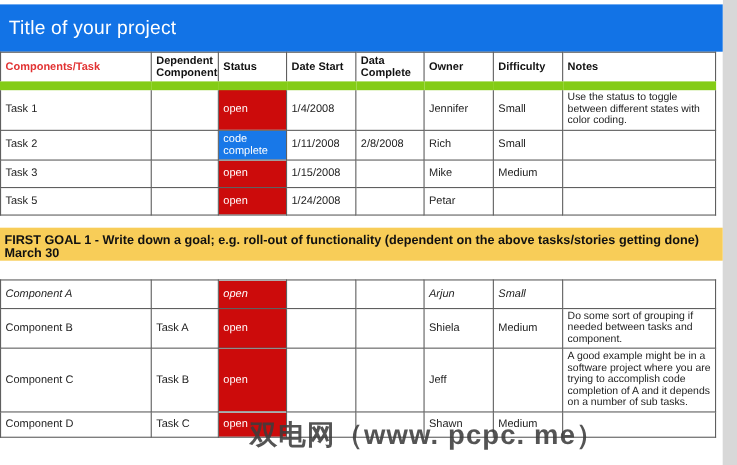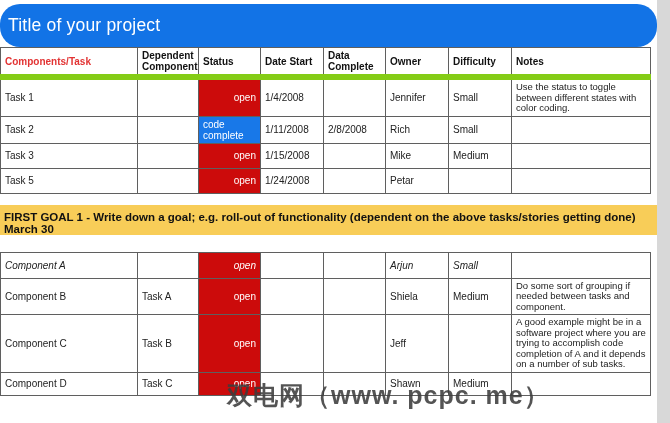--- a/index.html
+++ b/index.html
@@ -9,38 +9,38 @@
     background: #d8d8d8; overflow: hidden;
   }
   .content {
     position: absolute; left: 0; top: 0; width: 657px; height: 423px;
     background: #ffffff;
   }
   .strip-top { height: 4px; background: #fff; }
   .title-bar {
     height: 43px; background: var(--header-blue, #1273e6);
     color: #fff; font-size: 17.5px; font-weight: 500;
-    line-height: 43px; padding-left: 8px; letter-spacing: .2px; border-radius: 20px;
+    line-height: 43px; padding-left: 8px; letter-spacing: .2px;
   }
   table.sheet {
     border-collapse: collapse; table-layout: fixed; width: 650px;
     font-size: 10px; color: #222;
   }
   table.sheet td, table.sheet th {
     border: 1px solid #5f5f5f; padding: 2px 4px;
     vertical-align: middle; text-align: left; overflow: hidden;
   }
   table.sheet thead th {
-    font-weight: bold; color: #111; border-bottom: 6px solid #84cc16;
+    font-weight: bold; color: #111; border-bottom: 8px solid #84cc16;
     height: 28px; line-height: 11px;
   }
   table.sheet thead th.c-red { color: var(--column-header-red, #e23333); }
   tr.task-row { height: 25px; }
   td.status[data-status="open"] {
-    background: var(--status-open, #cc0b0b); color: #fff; text-align: right;
+    background: var(--status-open, #cc0b0b); color: #fff;
   }
   td.status[data-status="complete"] {
     background: var(--status-complete, #1878e8); color: #fff;
   }
   td.notes {
     font-size: 9.5px; line-height: 10.5px; vertical-align: top; padding: 2px 3px;
   }
   .gap1 { height: 11px; } .gap2 { height: 17px; } .gap3 { height: 14px; }
   .banner {
     width: 657px; background: var(--banner-yellow, #f8cd58);

